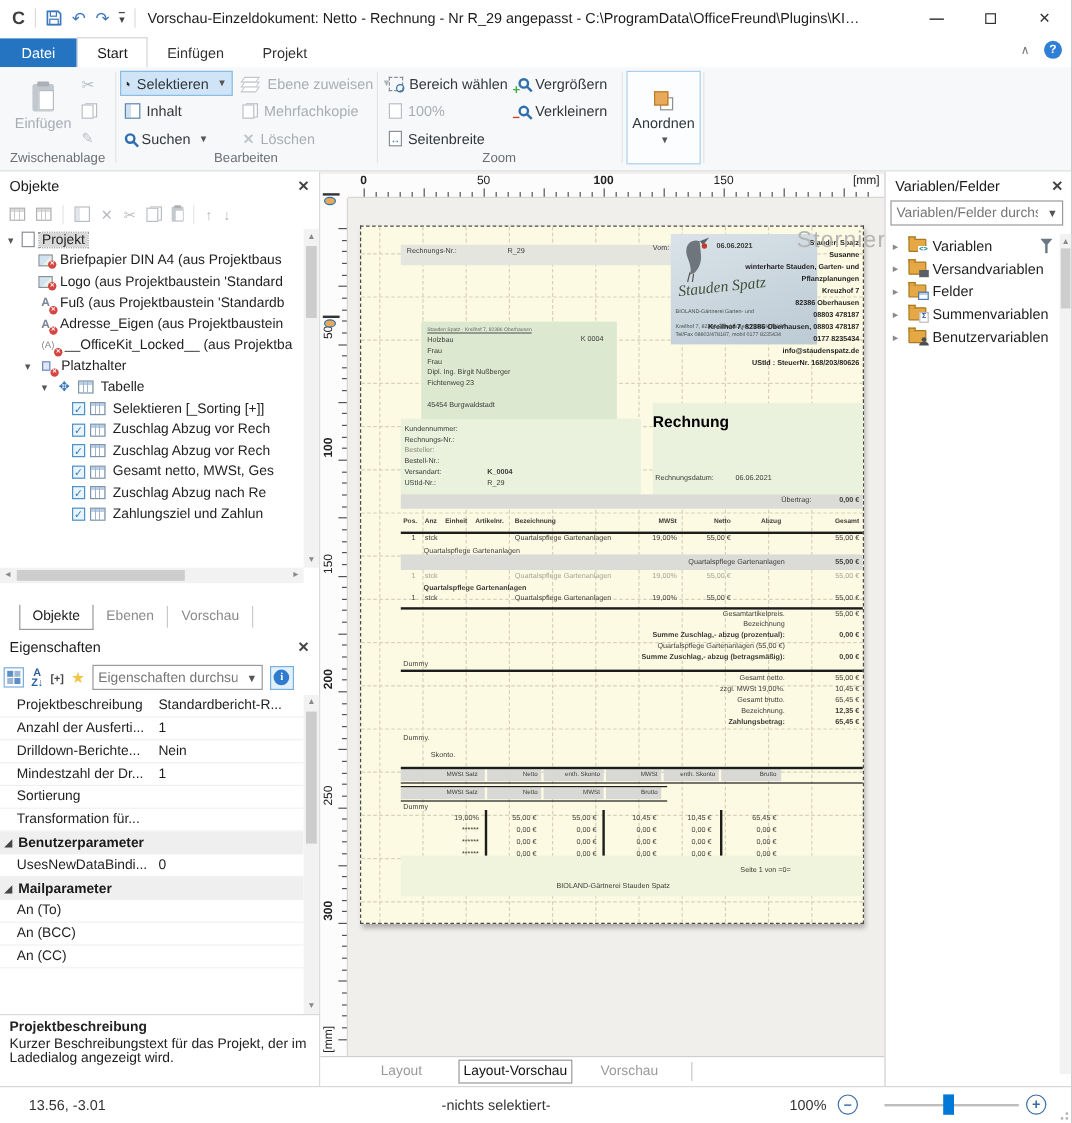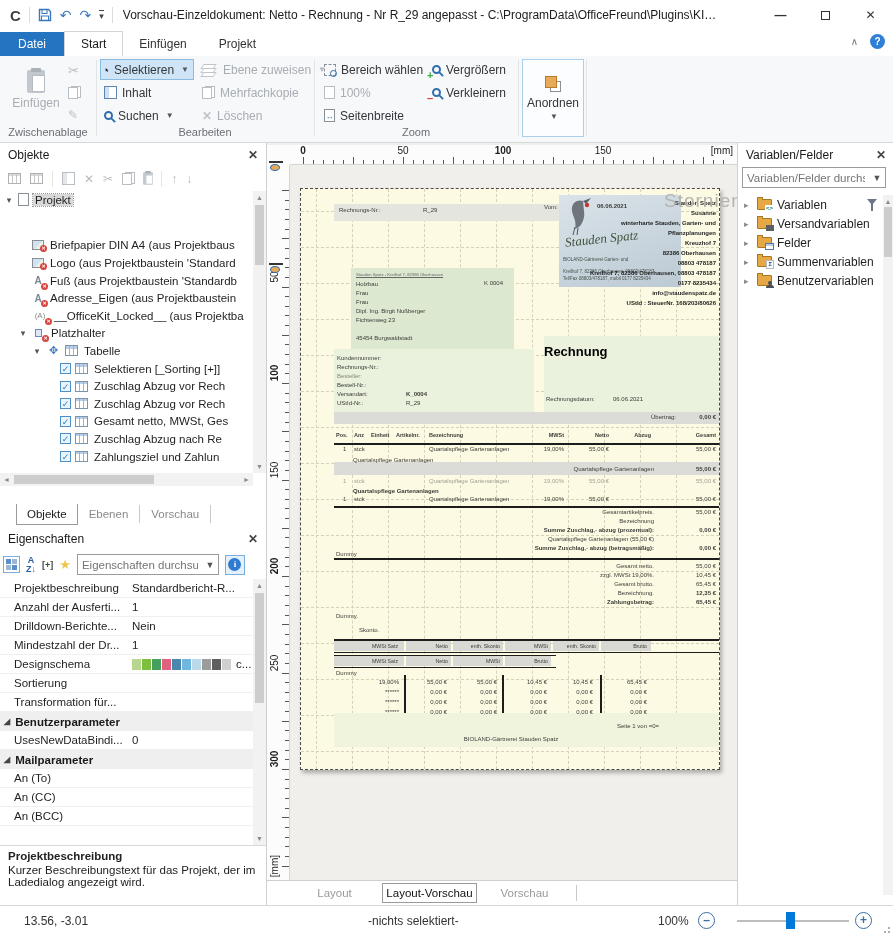--- a/index.html
+++ b/index.html
@@ -363,21 +363,21 @@
       <span class="vsep"></span>
       <span class="otb">↑</span>
       <span class="otb">↓</span>
     </div>
     <div id="objects-tree">
         <div class="otr sel" style="padding-left: 4px;">
           <div class="exp">▾</div>
           <div class="oic oic-doc"></div>
           <div class="olb">Projekt</div>
         </div>
-        <div class="otr" style="padding-left: 18px; margin-top: 28px;">
+        <div class="otr" style="padding-left: 18px;">
           <div class="exp"></div>
           <div class="oic oic-img">
             <div class="bdg">✕</div>
           </div>
           <div class="olb">Briefpapier DIN A4 (aus Projektbaus</div>
         </div>
         <div class="otr" style="padding-left: 18px;">
           <div class="exp"></div>
           <div class="oic oic-img">
             <div class="bdg">✕</div>
@@ -497,36 +497,20 @@
         </div>
         <div class="prow">
           <div class="pl">Drilldown-Berichte...</div>
           <div class="pv">Nein</div>
         </div>
         <div class="prow">
           <div class="pl">Mindestzahl der Dr...</div>
           <div class="pv">1</div>
         </div>
         <div class="prow">
-          <div class="pl">Designschema</div>
-          <div class="pv">
-            <div class="swatch" style="background: rgb(181, 215, 143);"></div>
-            <div class="swatch" style="background: rgb(127, 191, 63);"></div>
-            <div class="swatch" style="background: rgb(68, 160, 92);"></div>
-            <div class="swatch" style="background: rgb(224, 96, 127);"></div>
-            <div class="swatch" style="background: rgb(75, 134, 173);"></div>
-            <div class="swatch" style="background: rgb(111, 183, 223);"></div>
-            <div class="swatch" style="background: rgb(188, 217, 233);"></div>
-            <div class="swatch" style="background: rgb(156, 156, 156);"></div>
-            <div class="swatch" style="background: rgb(95, 95, 95);"></div>
-            <div class="swatch" style="background: rgb(207, 207, 207);"></div>
-            <span class="swc">c...</span>
-          </div>
-        </div>
-        <div class="prow">
           <div class="pl">Sortierung</div>
           <div class="pv"></div>
         </div>
         <div class="prow">
           <div class="pl">Transformation für...</div>
           <div class="pv"></div>
         </div>
         <div class="pgroup">
           <div class="gtri">◢</div>
           <span>Benutzerparameter</span>
@@ -537,25 +521,25 @@
         </div>
         <div class="pgroup">
           <div class="gtri">◢</div>
           <span>Mailparameter</span>
         </div>
         <div class="prow">
           <div class="pl">An (To)</div>
           <div class="pv"></div>
         </div>
         <div class="prow">
+          <div class="pl">An (BCC)</div>
+          <div class="pv"></div>
+        </div>
+        <div class="prow">
           <div class="pl">An (CC)</div>
-          <div class="pv"></div>
-        </div>
-        <div class="prow">
-          <div class="pl">An (BCC)</div>
           <div class="pv"></div>
         </div>
       </div>
     <div class="sb-v" style="left:253px;top:436px;height:266px">
       <div class="sb-ar" style="top:0">▲</div>
       <div class="sb-th" style="left:2px;top:14px;width:9px;height:110px"></div>
       <div class="sb-ar" style="bottom:0">▼</div>
     </div>
     <div id="props-desc">
       <b>Projektbeschreibung</b>

